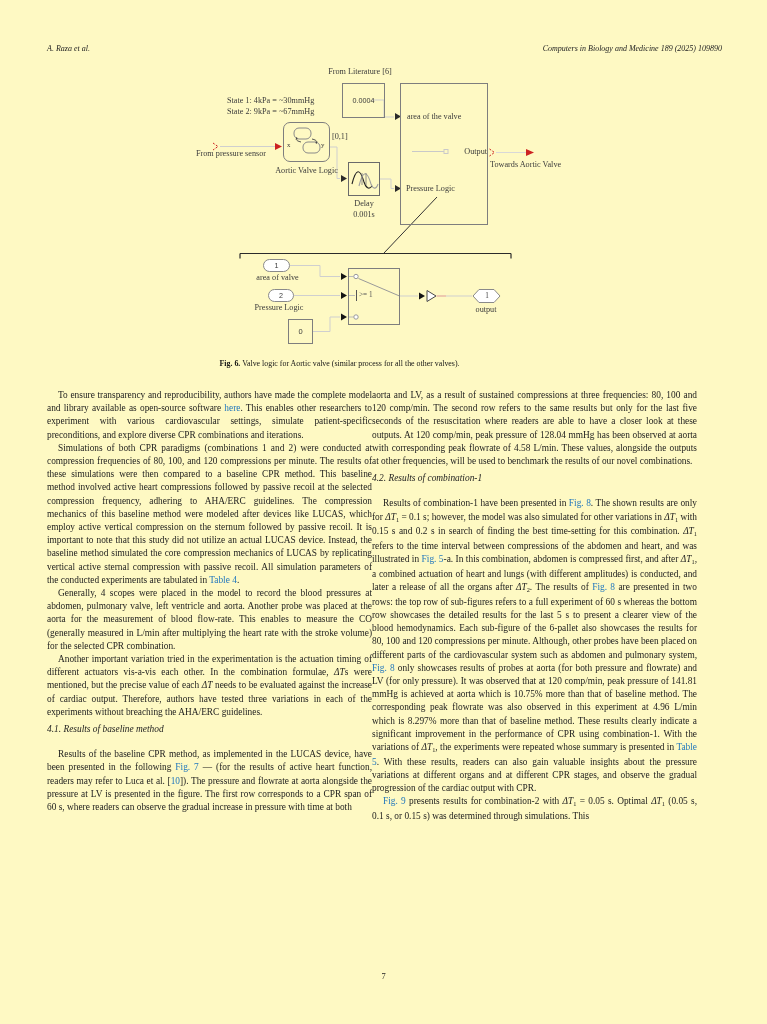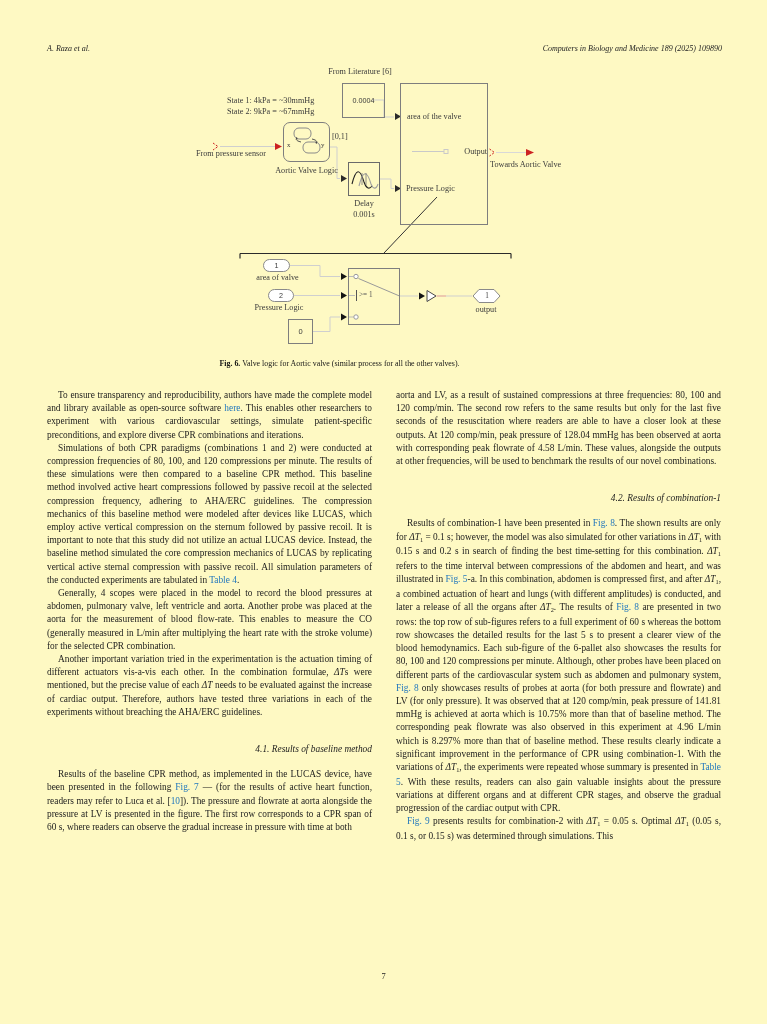--- a/index.html
+++ b/index.html
@@ -16,26 +16,26 @@
   .dlabel.ctr{text-align:center;}
   .blk{position:absolute;box-sizing:border-box;border:1px solid #7e7e7e;background:transparent;
        font-family:"Liberation Sans","DejaVu Sans",sans-serif;color:#3b3b3b;}
   .blk.flexc{display:flex;align-items:center;justify-content:center;}
   .port{position:absolute;box-sizing:border-box;border:1px solid #8a8a8a;border-radius:7px;
         font-family:"Liberation Sans","DejaVu Sans",sans-serif;font-size:7.2px;color:#3b3b3b;
         display:flex;align-items:center;justify-content:center;background:#fff;}
   .caption{position:absolute;left:0;top:359px;width:679px;text-align:center;font-size:7.9px;color:#141414;}
   .caption b{font-weight:bold;}
   
-  .columns{position:absolute;left:47px;top:386px;width:675px;display:flex;gap:24px;}
+  .columns{position:absolute;left:47px;top:386px;width:675px;display:flex;}
   .col{width:325px;font-size:9.35px;line-height:13.2px;text-align:justify;padding-top:3px;}
   .col p{margin:0;text-indent:11px;}
   .col p.noind{text-indent:0;}
   .col .h2{font-weight:bold;font-size:9.5px;margin:13px 0 12px;text-align:left;}
-  .col .h3{font-style:italic;font-size:9.4px;margin:24px 0 12px;text-align:right;}
+  .col .h3{font-style:italic;font-size:9.4px;margin:4px 0 12px;text-align:left;}
   .ref-link{color:#2278bd;text-decoration:none;cursor:pointer;}
   .it{font-style:italic;}
   .subscript{font-size:68%;vertical-align:-1.5px;font-style:normal;}
   .pageno{position:absolute;left:0;top:971px;width:767px;text-align:center;font-size:8.5px;color:#222;}
 </style>
 </head>
 <body>
 
 <div class="page">
 

